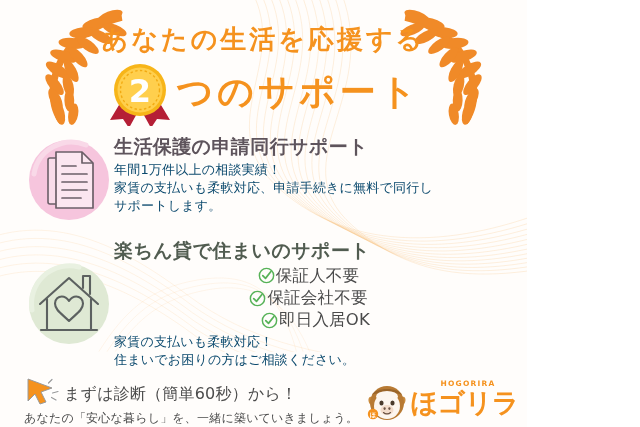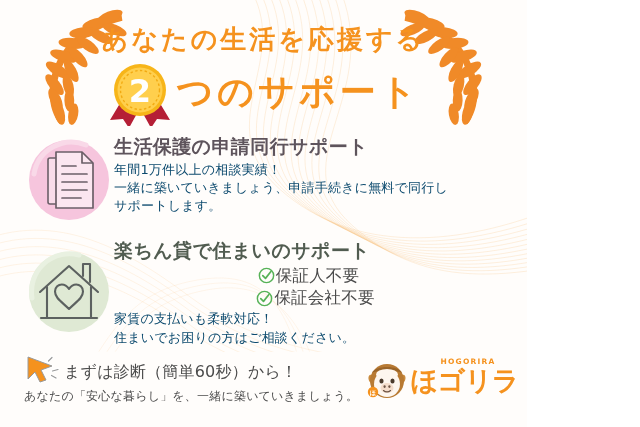--- a/index.html
+++ b/index.html
@@ -346,21 +346,21 @@
         <line x1="38" y1="32" x2="52" y2="32"></line>
         <line x1="38" y1="40" x2="63" y2="40"></line>
         <line x1="38" y1="48" x2="63" y2="48"></line>
         <line x1="38" y1="56" x2="63" y2="56"></line>
         <line x1="38" y1="64" x2="57" y2="64"></line>
       </g>
     </svg>
     <div class="block-body">
       <div class="block-title">生活保護の申請同行サポート</div>
       <div class="block-line">年間1万件以上の相談実績！</div>
-      <div class="block-line">一緒に築いていきましょう、申請手続きに無料で同行し</div>
+      <div class="block-line">家賃の支払いも柔軟対応、申請手続きに無料で同行し</div>
       <div class="block-line">サポートします。</div>
     </div>
   </div>
 
   <div class="support-block block-2">
     <svg class="icon-badge" viewBox="0 0 90 92">
       <circle cx="45" cy="46" r="40" fill="#dfe9d4"></circle>
       <path d="M8,52 A38,38 0 0,1 55,9" fill="none" stroke="#e9f1e1" stroke-width="5" stroke-linecap="round"></path>
       <g fill="none" stroke="#5c6160" stroke-width="2.1" stroke-linejoin="round" stroke-linecap="round">
         <path d="M16,46 L45,20 L74,46"></path>
@@ -380,20 +380,27 @@
             <path d="M5.6,10.2 L8.8,13.4 L15.2,5.4" fill="none" stroke="#56b257" stroke-width="2" stroke-linecap="round" stroke-linejoin="round"></path>
           </svg>
           <span>保証人不要</span>
         </span>
         <span class="check-item">
           <svg class="check-icon" viewBox="0 0 20 20">
             <circle cx="10" cy="10" r="8.4" fill="none" stroke="#56b257" stroke-width="1.7"></circle>
             <path d="M5.6,10.2 L8.8,13.4 L15.2,5.4" fill="none" stroke="#56b257" stroke-width="2" stroke-linecap="round" stroke-linejoin="round"></path>
           </svg>
           <span>保証会社不要</span>
+        </span>
+        <span class="check-item">
+          <svg class="check-icon" viewBox="0 0 20 20">
+            <circle cx="10" cy="10" r="8.4" fill="none" stroke="#56b257" stroke-width="1.7"></circle>
+            <path d="M5.6,10.2 L8.8,13.4 L15.2,5.4" fill="none" stroke="#56b257" stroke-width="2" stroke-linecap="round" stroke-linejoin="round"></path>
+          </svg>
+          <span>即日入居OK</span>
         </span>
       </div>
 
       <div class="block-line">家賃の支払いも柔軟対応！</div>
       <div class="block-line">住まいでお困りの方はご相談ください。</div>
     </div>
   </div>
 
   <div class="footer">
     <div class="footer-text">

